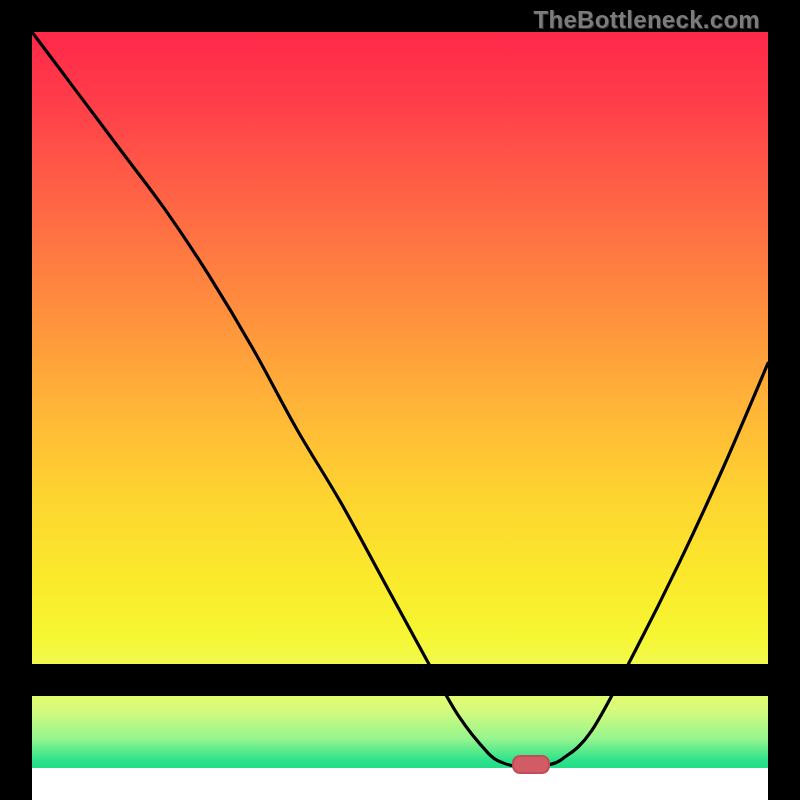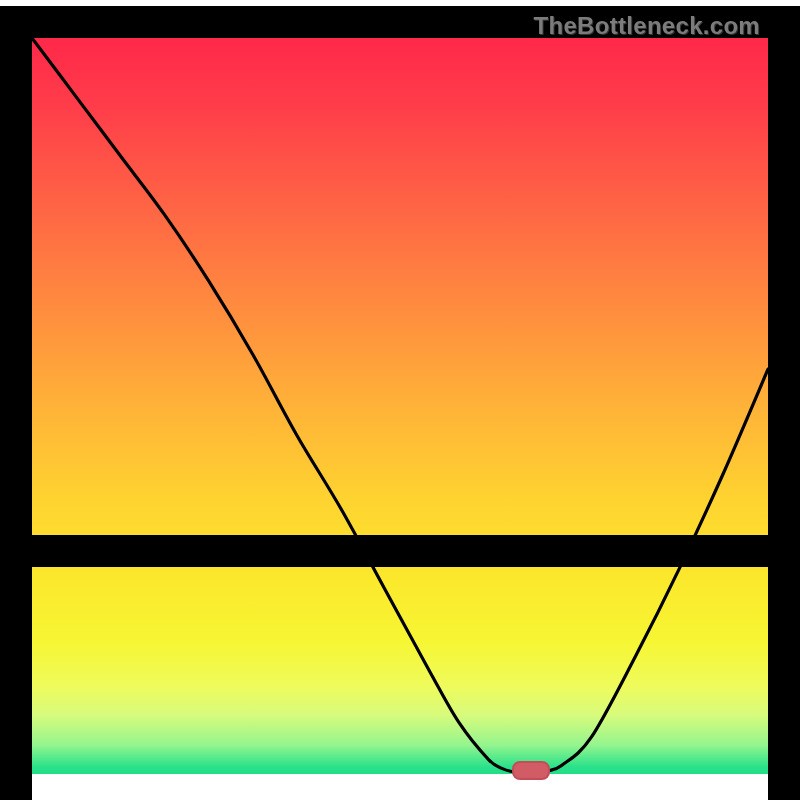--- a/index.html
+++ b/index.html
@@ -6,23 +6,22 @@
     margin: 0;
     padding: 0;
     width: 800px;
     height: 800px;
     overflow: hidden;
     background: #fff;
   }
   .frame {
     position: relative;
     width: 800px;
-    height: 561px;
+    height: 696px;
     box-sizing: border-box;
-    margin-top: 6px;
   }
   .border-top, .border-bottom {
     position: absolute;
     left: 0;
     width: 800px;
     height: 28px;
     background: #000;
   }
   .border-top { top: 0; height: 32px; }
   .border-bottom { bottom: 0; height: 32px; }

